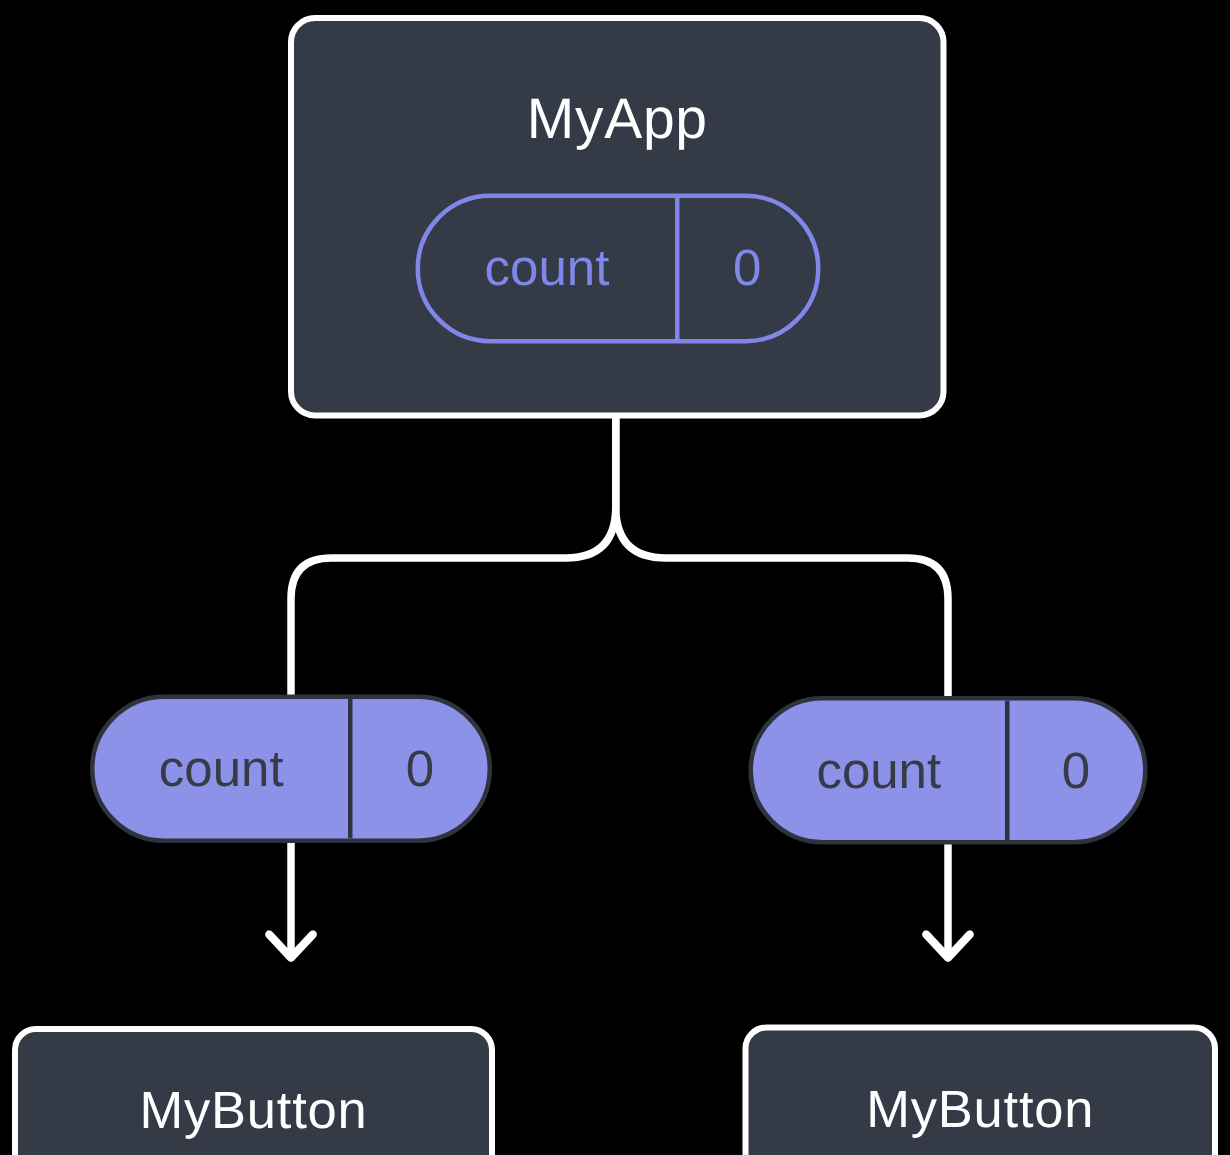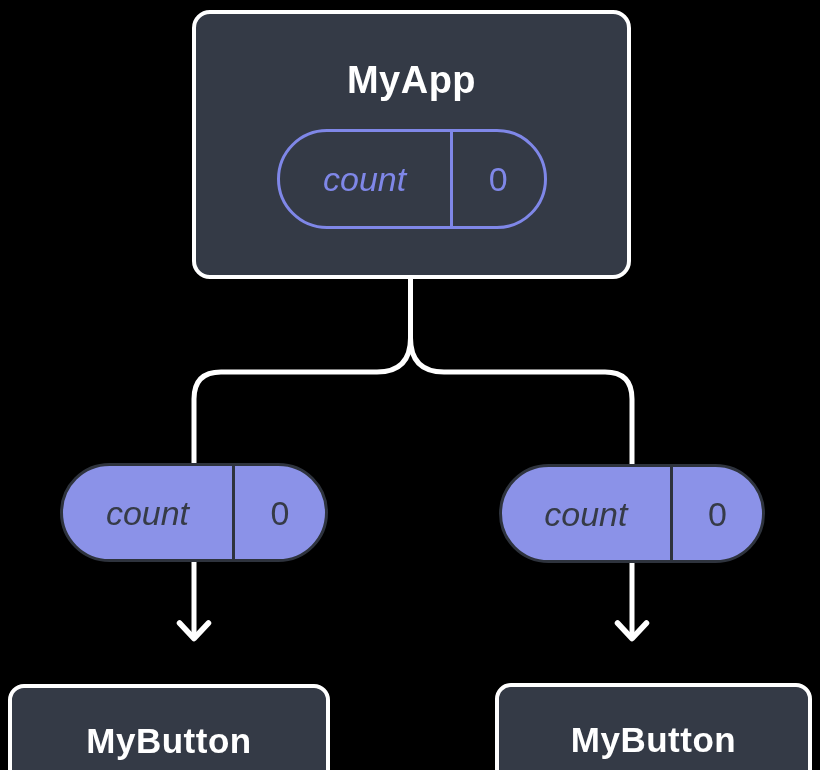--- a/index.html
+++ b/index.html
@@ -52,42 +52,42 @@
   }
   .node-leaf-right {
     left: 495px;
     top: 647px;
     width: 317px;
     height: 113px;
   }
   .node-title {
     color: #ffffff;
     font-size: 38px;
-    font-weight: 700;
+    font-weight: 400;
     letter-spacing: 0.5px;
     line-height: 1;
   }
   .leaf-title {
     font-size: 35px;
   }
   .pill {
     box-sizing: border-box;
     display: flex;
     align-items: stretch;
     border-radius: 60px;
     overflow: hidden;
   }
   .pill-cell {
     display: flex;
     align-items: center;
     justify-content: center;
     font-size: 34px;
     line-height: 1;
   }
-  .pill-cell-label { width: 64.5%; font-style: italic; }
+  .pill-cell-label { width: 64.5%; }
   .pill-cell-value { flex: 1; }
   .pill-outline {
     width: 270px;
     height: 100px;
     border: 3px solid #7f87e8;
     background: transparent;
   }
   .pill-outline .pill-cell { color: #7f87e8; }
   .pill-outline .pill-cell-value { border-left: 3px solid #7f87e8; }
   .pill-solid {

